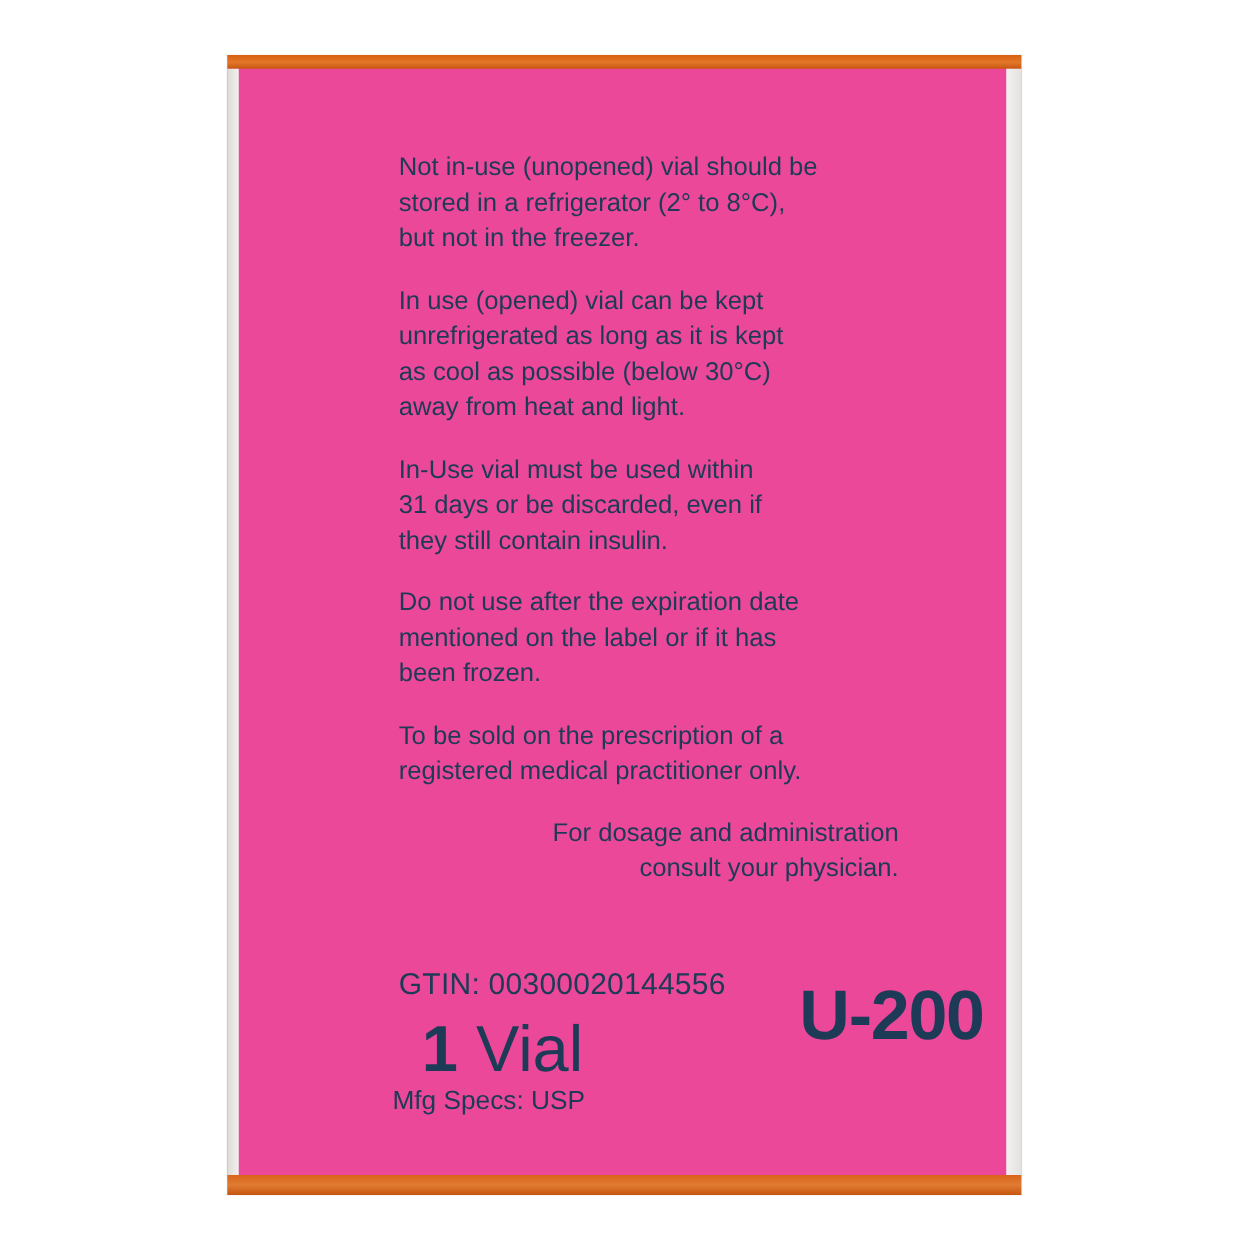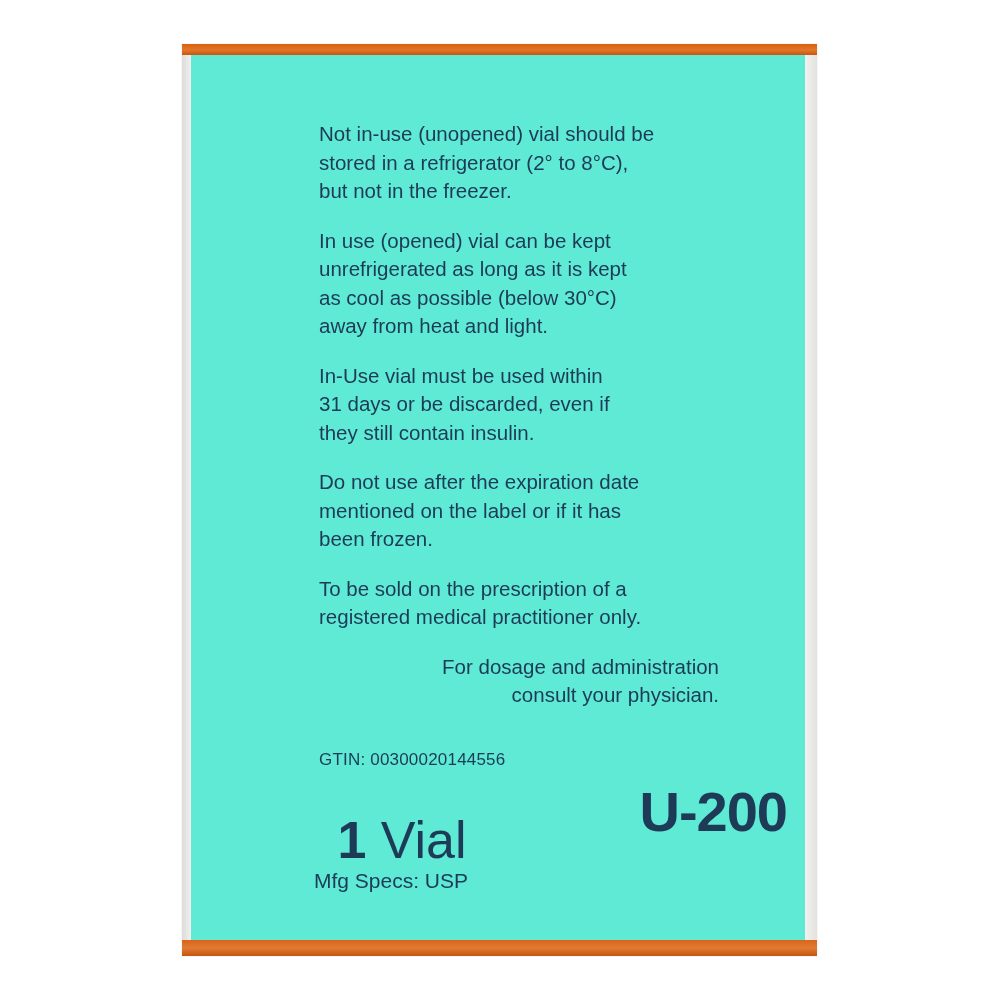--- a/index.html
+++ b/index.html
@@ -19,21 +19,21 @@
     overflow: hidden;
   }
 
   
   .carton {
     position: absolute;
     left: 182px;
     top: 44px;
     width: 635px;
     height: 912px;
-    background: #5eead4;
+    background: #ec4899;
     box-shadow: 0 0 0 1px rgba(0,0,0,0.04);
   }
 
   
   .band-top {
     position: absolute;
     left: 0;
     top: 0;
     width: 100%;
     height: 11px;
@@ -72,23 +72,23 @@
     color: #1d3a56;
     font-size: 20.5px;
     line-height: 28.5px;
   }
   .para { margin: 0 0 21px 0; white-space: pre-line; }
   .para:last-child { margin-bottom: 0; text-align: right; }
 
   .gtin {
     position: absolute;
     left: 137px;
-    top: 706px;
+    top: 730px;
     color: #1d3a56;
-    font-size: 17px;
+    font-size: 24px;
     letter-spacing: 0.2px;
   }
 
   .u100 {
     position: absolute;
     right: 30px;
     top: 735px;
     color: #1d3a56;
     font-size: 56px;
     font-weight: bold;

